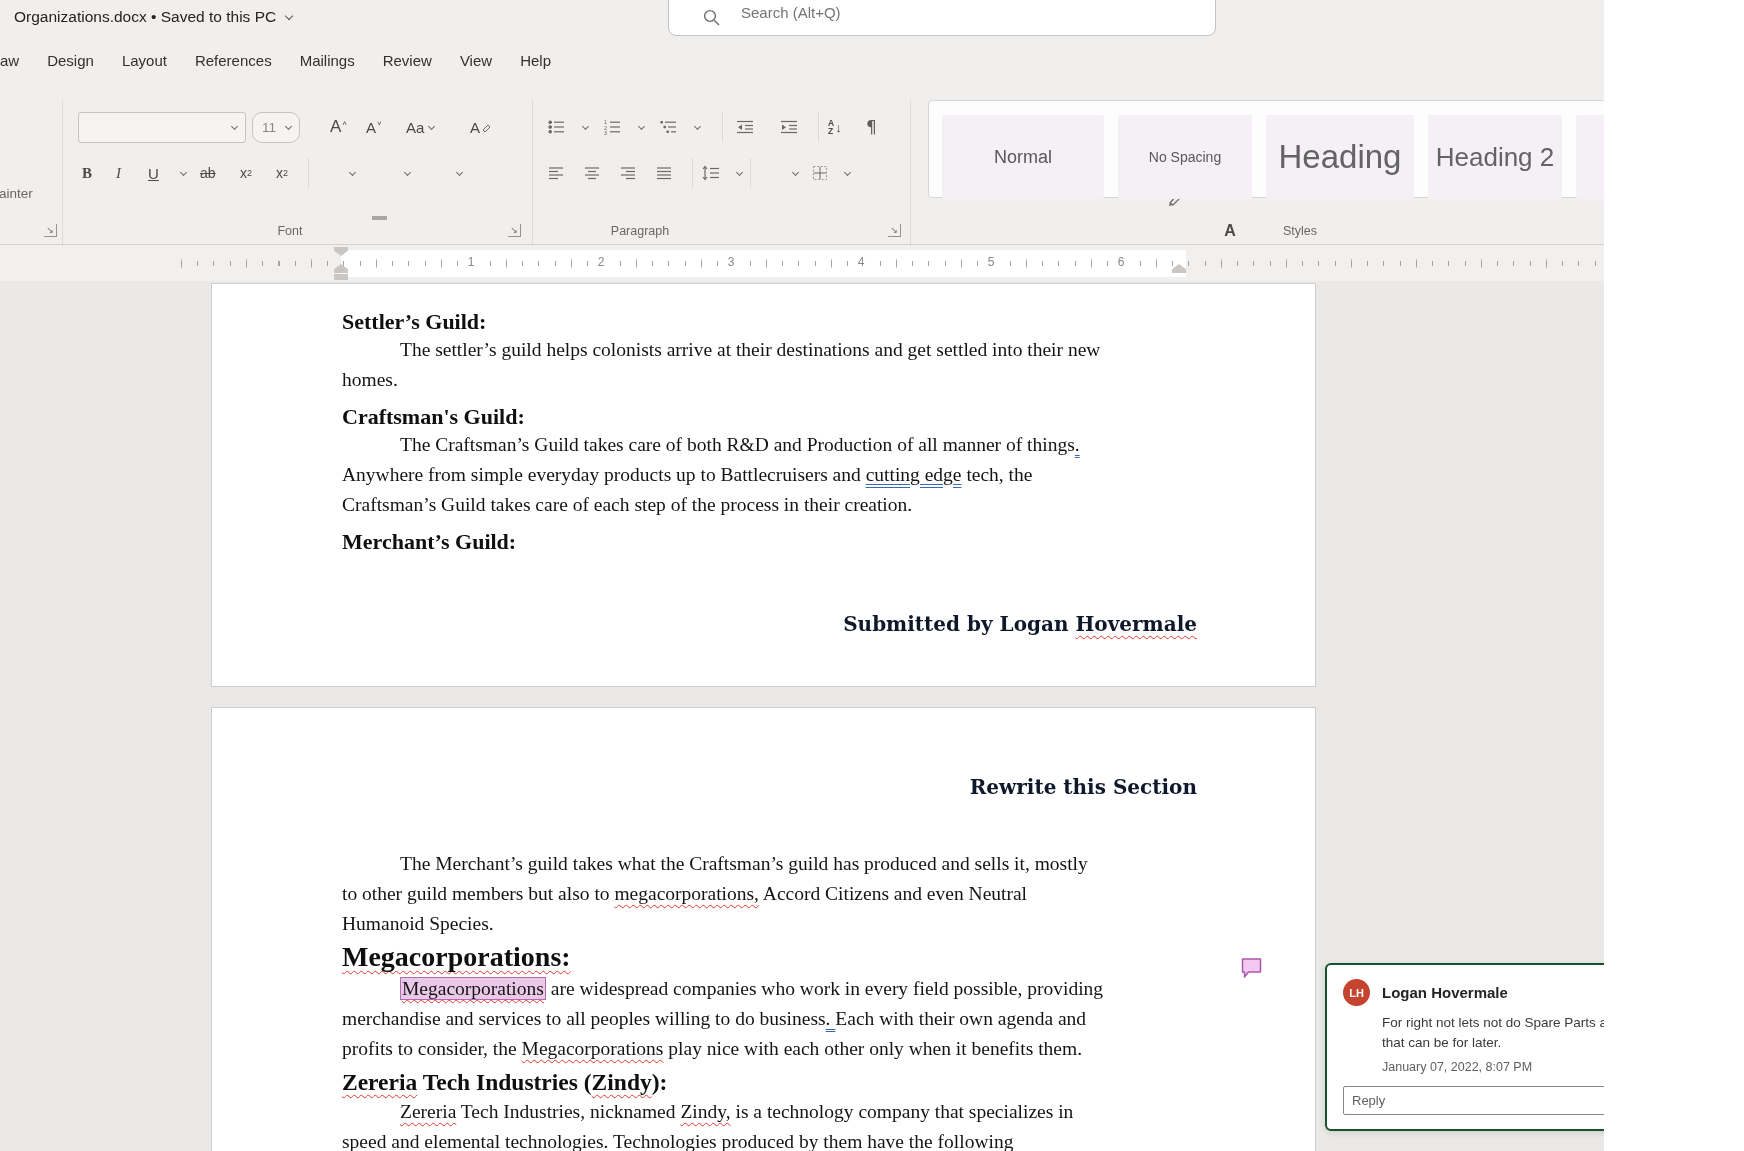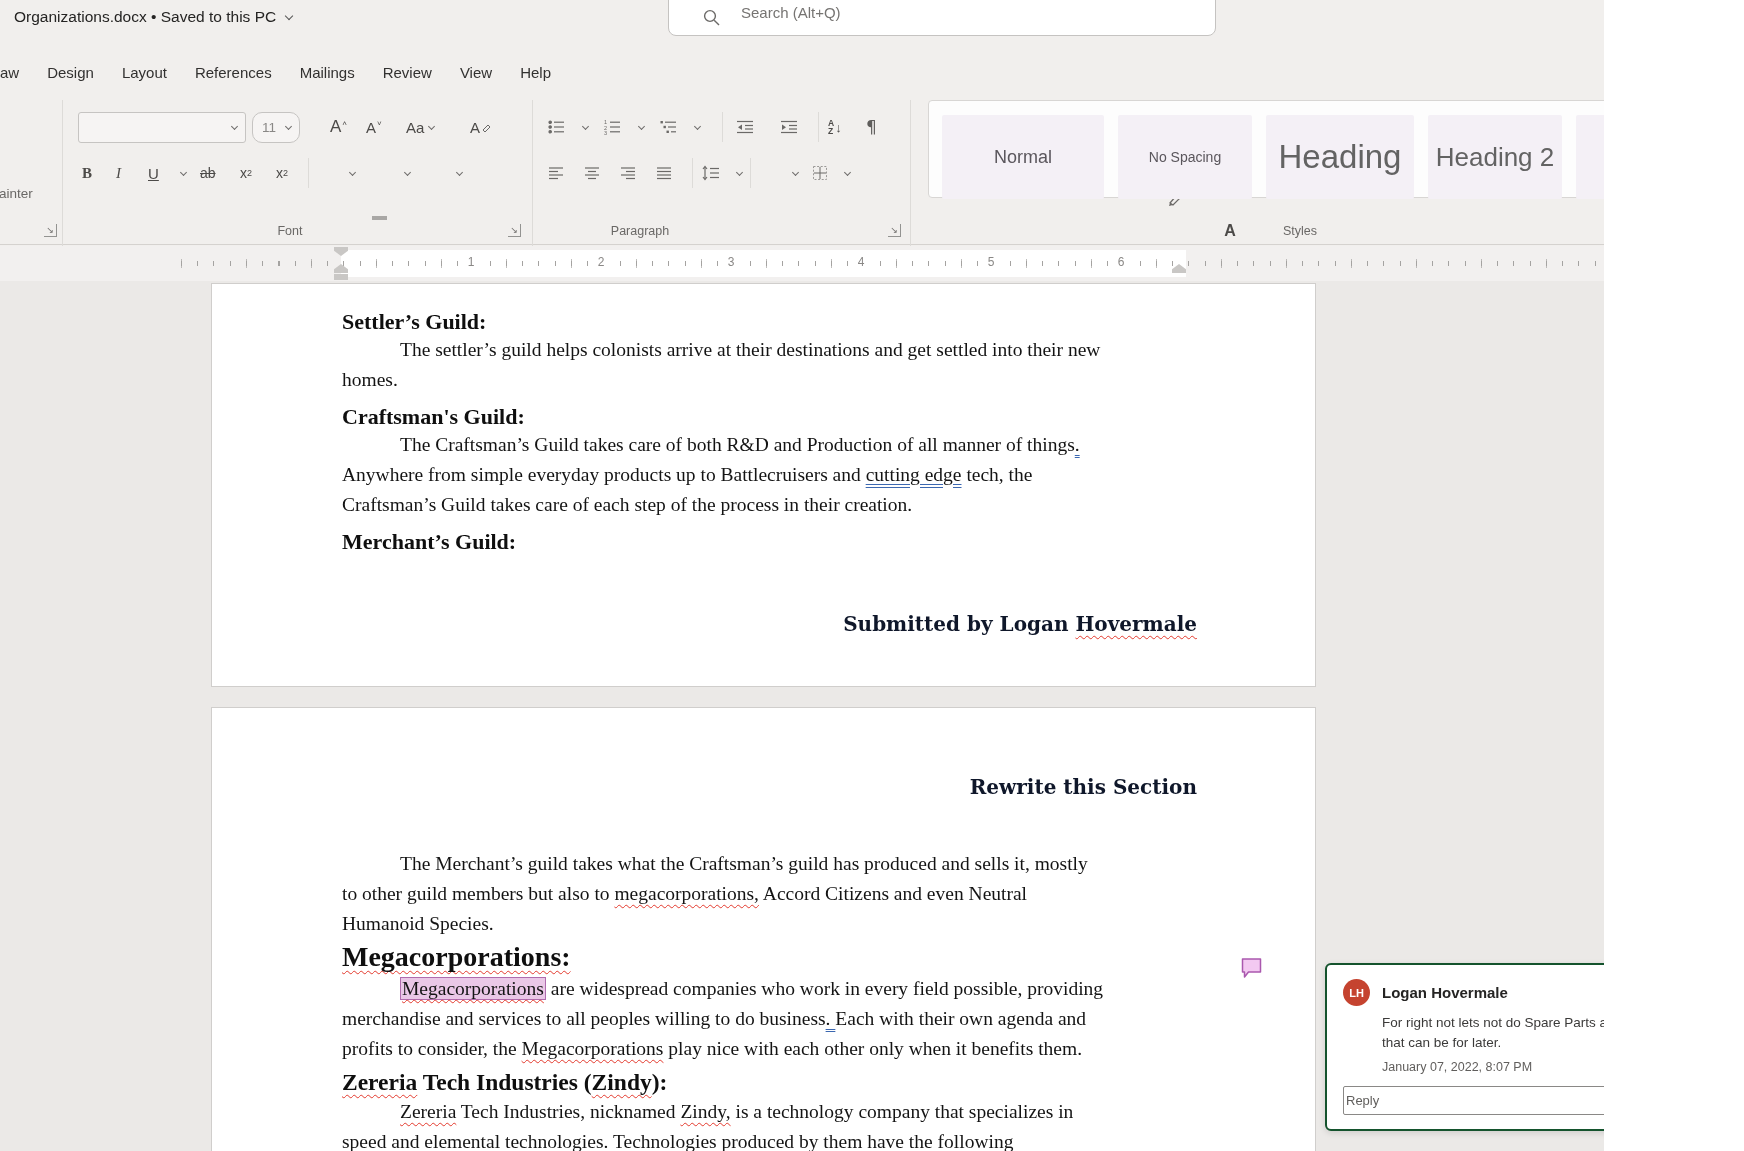--- a/index.html
+++ b/index.html
@@ -9,21 +9,21 @@
   
   .titlebar { position:absolute; left:0; top:0; width:100%; height:38px; }
   .doc-title { position:absolute; left:14px; top:8px; font-size:15.5px; color:#252423; display:flex; align-items:center; }
   .chv { display:inline-block; width:6px; height:6px; border-right:1.4px solid #555; border-bottom:1.4px solid #555; transform:rotate(45deg); margin:-3px 0 0 10px; }
   .chv.small { width:5px; height:5px; margin:-2px 0 0 5px; border-color:#6e6c6a; }
   .searchbox { position:absolute; left:668px; top:-10px; width:548px; height:46px; background:#fff; border:1px solid #c5c3c1; border-radius:8px; }
   .searchbox svg { position:absolute; left:34px; top:18px; }
   .search-ph { position:absolute; left:72px; top:13px; font-size:15px; color:#767472; }
 
   
-  .tabs { position:absolute; left:0; top:48px; height:48px; display:flex; align-items:center; }
+  .tabs { position:absolute; left:0; top:36px; height:48px; display:flex; align-items:center; }
   .tab { font-size:15px; color:#323130; padding:0 14px; white-space:nowrap; }
   .tab.first { padding-left:0; }
 
   
   .ribbon { position:absolute; left:0; top:92px; width:100%; height:153px; border-bottom:1px solid #d5d2cf; color:#5f5d5b; }
   .gdiv { position:absolute; top:8px; height:226px; width:1px; background:#dddbd8; }
   .rb { position:absolute; display:flex; align-items:center; justify-content:center; height:30px; font-size:15px; color:#4c4a48; }
   .glabel { position:absolute; top:132px; font-size:12.5px; color:#6a6866; width:120px; text-align:center; }
   .launcher { position:absolute; top:132px; width:13px; height:13px; border-right:1px solid #939391; border-bottom:1px solid #939391; font-size:9px; color:#6f6d6b; text-align:center; line-height:12px; }
   .combo { position:absolute; top:20px; height:31px; background:#f6f4f3; border:1px solid #c6c4c2; border-radius:3px; display:flex; align-items:center; }
@@ -74,21 +74,21 @@
   
   .bubble { position:absolute; left:1240px; top:676px; }
   .ccard { position:absolute; left:1325px; top:682px; width:402px; background:#fff; border:2px solid #14532d; border-radius:6px; box-shadow:0 2px 6px rgba(0,0,0,.12); padding:14px 16px 14px 16px; }
   .chead { display:flex; align-items:center; }
   .avatar { width:27px; height:27px; border-radius:50%; background:#c5432f; color:#fff; font-size:11px; font-weight:bold; display:flex; align-items:center; justify-content:center; flex:none; }
   .cname { margin-left:12px; font-size:15px; font-weight:bold; color:#252423; flex:1; }
   .cicons { display:flex; align-items:center; gap:16px; color:#484644; }
   .dots { font-size:11px; letter-spacing:2px; color:#484644; }
   .cbody { margin:7px 0 0 39px; width:322px; font-size:13.5px; line-height:20px; color:#3b3a39; }
   .cdate { margin:7px 0 0 39px; font-size:12.5px; color:#605e5c; }
-  .creply { margin-top:12px; width:368px; height:29px; border:1px solid #8a8886; border-radius:2px; font-size:13px; color:#3b3a39; padding:0 2px; background:#fff; font-family:"Liberation Sans",sans-serif; }
+  .creply { margin-top:12px; width:368px; height:29px; border:1px solid #8a8886; border-radius:2px; font-size:13px; color:#3b3a39; padding:0 8px; background:#fff; font-family:"Liberation Sans",sans-serif; }
   .creply::placeholder { color:#605e5c; }
 </style>
 </head>
 <body>
 
 <div class="app">
 
   <div class="titlebar">
     <div class="doc-title">
       <span>Organizations.docx • Saved to this PC</span>

